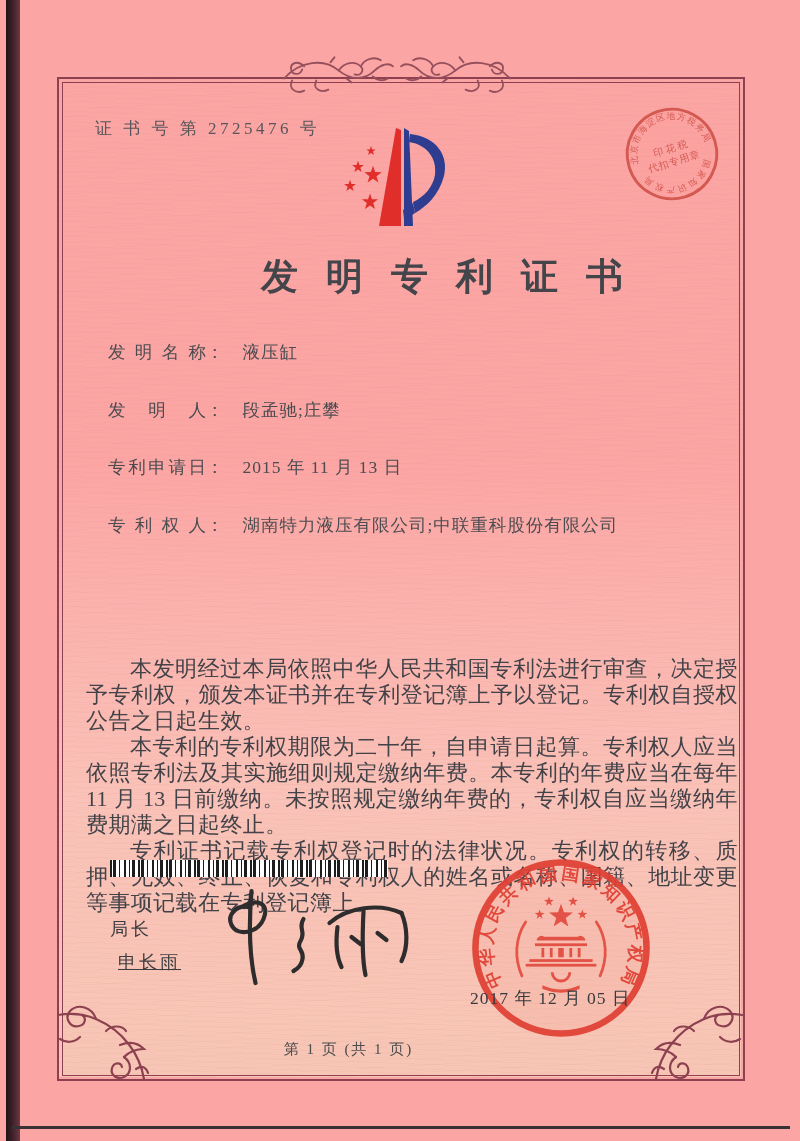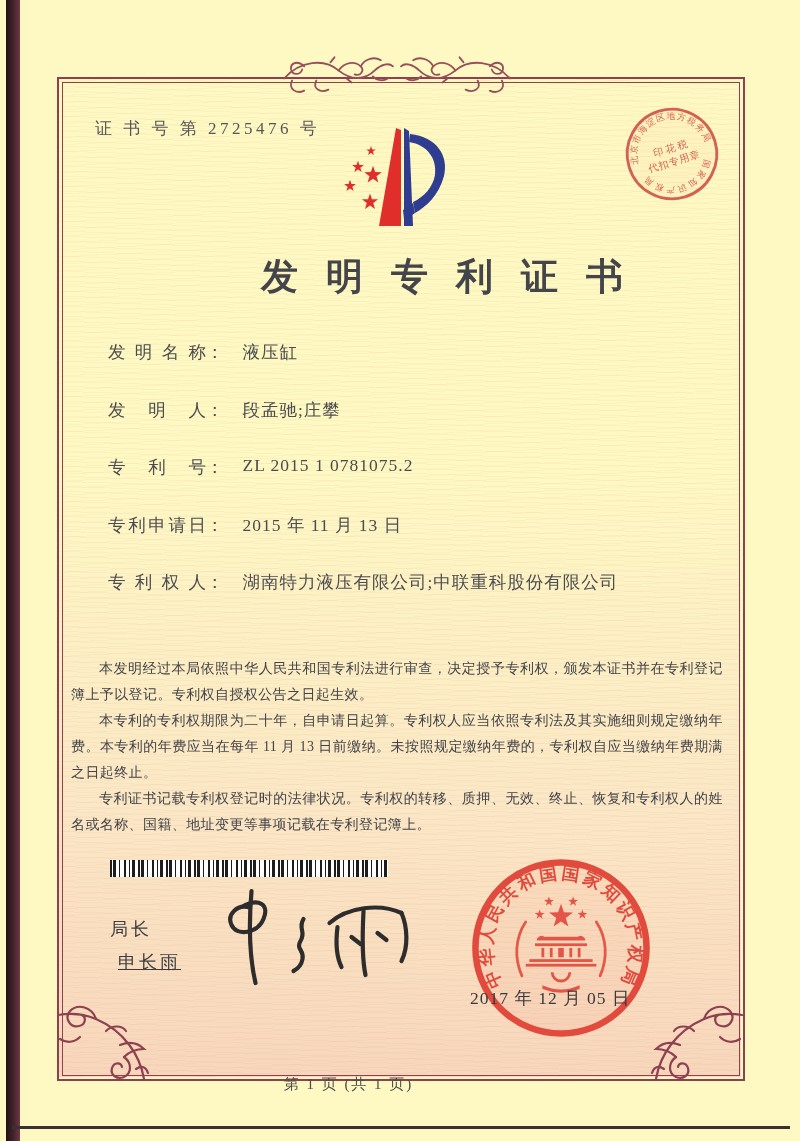--- a/index.html
+++ b/index.html
@@ -1,18 +1,18 @@
 <!DOCTYPE html>
 <html><head>
 <meta charset="utf-8">
 <style>
   html,body{margin:0;padding:0;background:#e8e6e0;}
   .page{
     position:relative;width:800px;height:1141px;margin:0 auto;overflow:hidden;
-    background:#fef9c3;
+    background:#fca5a5;
     font-family:"Liberation Serif","DejaVu Serif",serif;
     color:#3f4145;
   }
   .scan-strip-left{position:absolute;left:6px;top:0;width:14px;height:1141px;
     background:linear-gradient(90deg,#1f1115,#45242c 55%,#6d3a45);}
   .scan-line-bottom{position:absolute;left:12px;width:778px;top:1126px;height:3px;background:#3a3134;}
   .texture{position:absolute;left:57px;top:77px;width:684px;height:1000px;
     background:
       repeating-linear-gradient(2deg, rgba(214,138,110,0.07) 0 1px, transparent 1px 5px),
       repeating-linear-gradient(-3deg, rgba(214,138,110,0.06) 0 1px, transparent 1px 7px),
@@ -25,34 +25,34 @@
   .cert-no{position:absolute;left:95px;top:117px;font-size:17px;letter-spacing:3.5px;color:#58565a;}
   .logo{position:absolute;left:325px;top:118px;}
   .tax-stamp{position:absolute;left:608px;top:90px;transform:rotate(-17deg);opacity:.9;}
   .title{position:absolute;left:0;top:252px;width:800px;text-align:center;
     font-size:37px;font-weight:600;letter-spacing:28px;padding-left:28px;box-sizing:border-box;color:#43454a;margin-left:42px;}
   .fields{position:absolute;left:108px;top:340px;font-size:17.5px;color:#4c4c50;}
   .field-row{height:26px;margin-bottom:31.5px;white-space:nowrap;}
   .field-label{display:inline-block;width:98px;text-align:justify;text-align-last:justify;vertical-align:top;}
   .field-colon{display:inline-block;vertical-align:top;}
   .field-value{display:inline-block;vertical-align:top;letter-spacing:1px;margin-left:19px;}
-  .paragraphs{position:absolute;left:71px;top:656px;width:652px;font-size:14px;line-height:26px;
+  .paragraphs{position:absolute;left:86px;top:656px;width:652px;font-size:22px;line-height:26px;
     text-align:justify;color:#424248;letter-spacing:.4px;}
   .paragraphs p{margin:0;text-indent:2em;}
   .barcode{position:absolute;left:110px;top:860px;width:278px;height:17px;
     background:repeating-linear-gradient(90deg,#1d1d1d 0 2px,#fff 2px 3px,#1d1d1d 3px 6px,#fff 6px 9px,#1d1d1d 9px 10px,#fff 10px 14px,#1d1d1d 14px 16px,#fff 16px 19px,#1d1d1d 19px 20px,#fff 20px 22px,#1d1d1d 22px 25px,#fff 25px 28px);}
   .official-title{position:absolute;left:110px;top:917px;font-size:18px;letter-spacing:3px;color:#3c3c40;
     font-family:"Liberation Sans","DejaVu Sans",sans-serif;}
   .official-name{position:absolute;left:118px;top:950px;font-size:18px;letter-spacing:3px;color:#3c3c40;
     font-family:"Liberation Sans","DejaVu Sans",sans-serif;text-decoration:underline;}
   .signature{position:absolute;left:205px;top:885px;}
   .official-seal{position:absolute;left:468px;top:855px;opacity:.93;}
   .seal-date{position:absolute;left:470px;top:986px;font-size:17.5px;letter-spacing:1px;color:#3a3a3e;}
   .footer{position:absolute;left:0;top:1040px;width:697px;text-align:center;font-size:15px;
-    letter-spacing:2px;color:#4c4c4c;margin-top:35px;}
+    letter-spacing:2px;color:#4c4c4c;}
   svg text{font-family:"Liberation Serif","DejaVu Serif",serif;}
 </style>
 </head>
 <body>
 
 <div class="page">
 
   <div class="scan-strip-left"></div>
   <div class="scan-line-bottom"></div>
 
@@ -150,23 +150,20 @@
   </svg>
 
   <div class="title">发明专利证书</div>
 
   <div class="fields">
     <div class="field-row">
       <span class="field-label">发明名称</span><span class="field-colon">：</span><span class="field-value">液压缸</span>
     </div>
     <div class="field-row">
       <span class="field-label">发明人</span><span class="field-colon">：</span><span class="field-value">段孟驰;庄攀</span>
-    </div>
-    <div class="field-row">
-      <span class="field-label">专利号</span><span class="field-colon">：</span><span class="field-value">ZL 2015 1 0781075.2</span>
     </div>
     <div class="field-row">
       <span class="field-label">专利申请日</span><span class="field-colon">：</span><span class="field-value">2015 年 11 月 13 日</span>
     </div>
     <div class="field-row">
       <span class="field-label">专利权人</span><span class="field-colon">：</span><span class="field-value">湖南特力液压有限公司;中联重科股份有限公司</span>
     </div>
   </div>
 
   <div class="paragraphs">

